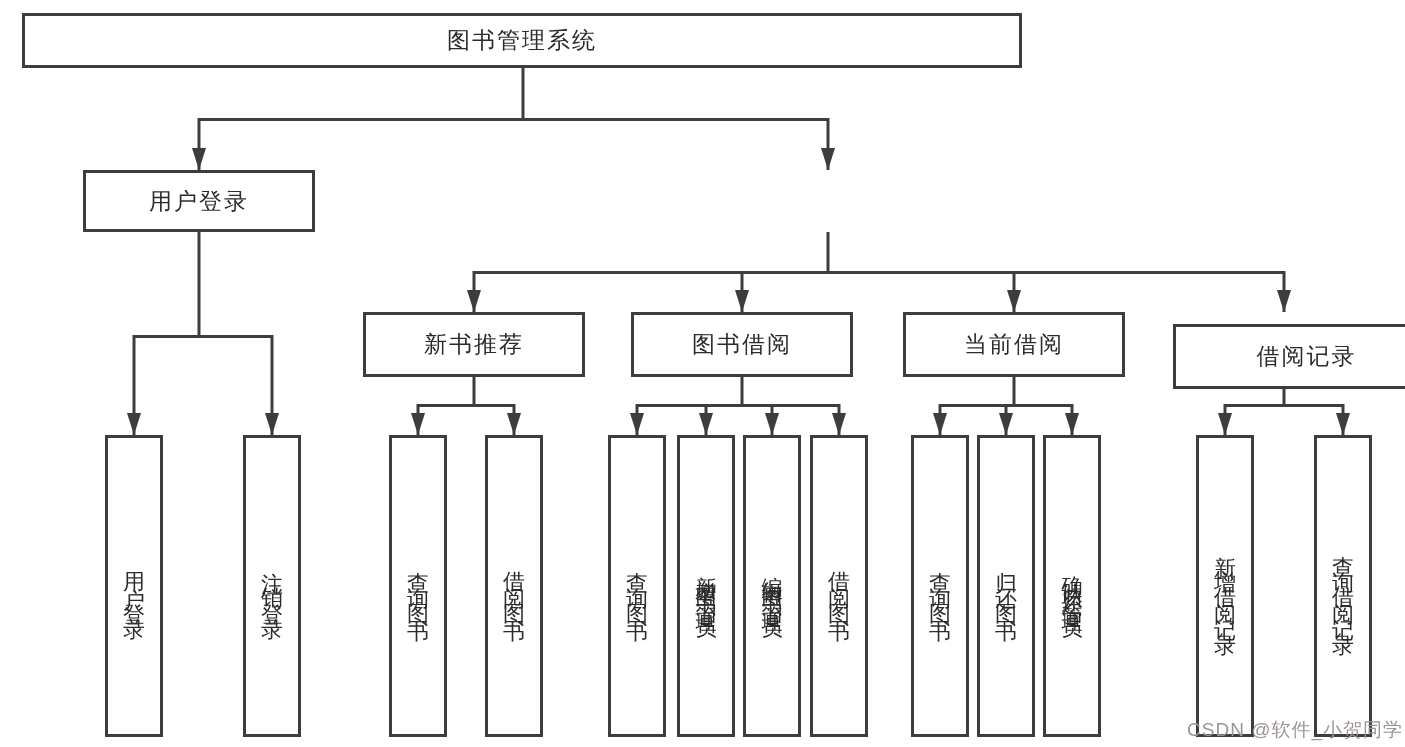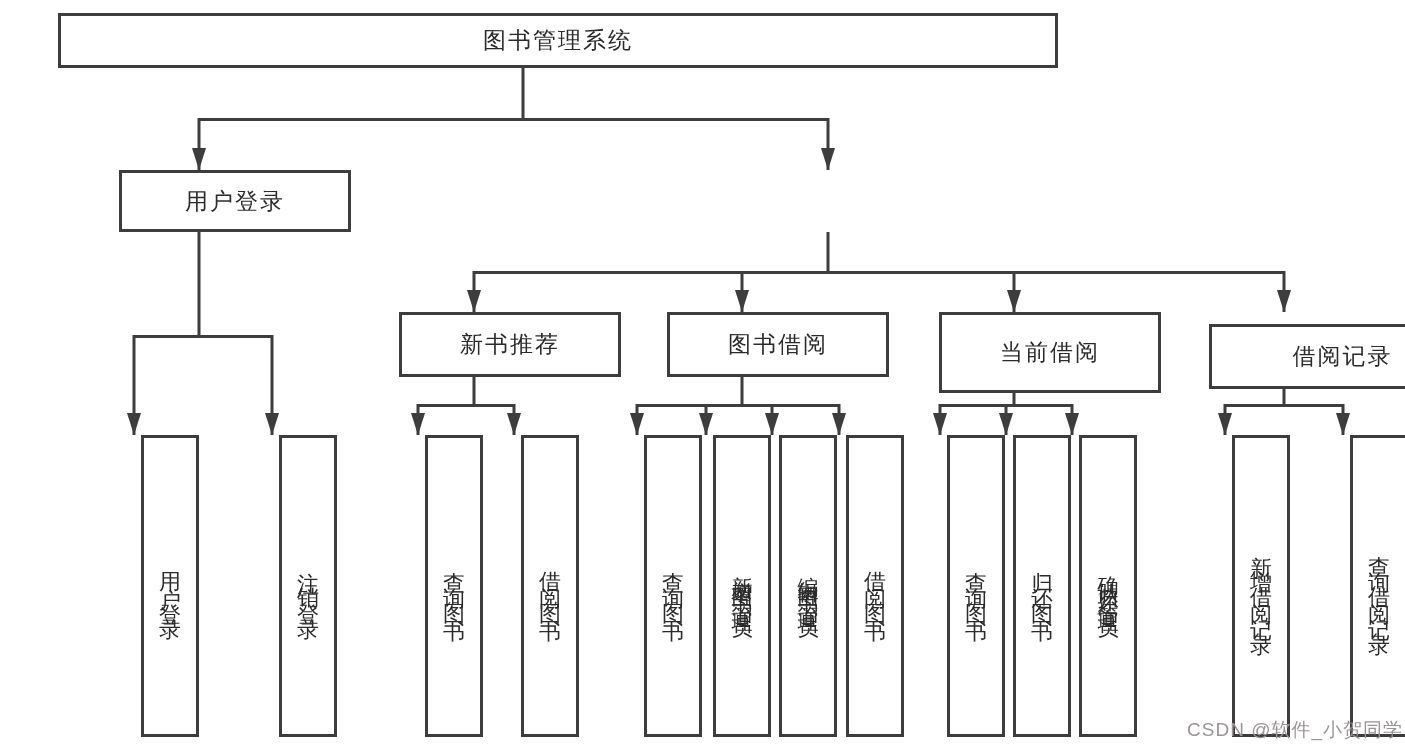--- a/index.html
+++ b/index.html
@@ -36,36 +36,35 @@
 
   .box {
     position: absolute;
     background: var(--box-bg);
     border: 3px solid var(--line);
     color: var(--text);
     display: flex;
     align-items: center;
     justify-content: center;
     z-index: 2;
-    margin-left: 36px;
   }
 
   .hlabel {
     font-size: 23px;
     letter-spacing: 2px;
     white-space: nowrap;
   }
 
   
   #root           { left: 22px;   top: 13px;  width: 1000px; height: 55px; }
   #user-login     { left: 83px;   top: 170px; width: 232px;  height: 62px; }
   #book-mgmt      { left: 712px;  top: 170px; width: 232px;  height: 62px; }
   #new-books      { left: 363px;  top: 312px; width: 222px;  height: 65px; }
   #book-borrow    { left: 631px;  top: 312px; width: 222px;  height: 65px; }
-  #current-borrow { left: 903px;  top: 312px; width: 222px;  height: 81px; }
+  #current-borrow { left: 903px;  top: 312px; width: 222px;  height: 65px; }
   #borrow-records { left: 1173px; top: 324px; width: 267px;  height: 65px; }
 
   
   .leaf {
     top: 435px;
     width: 58px;
     height: 302px;
   }
   .vtext {
     writing-mode: vertical-rl;

